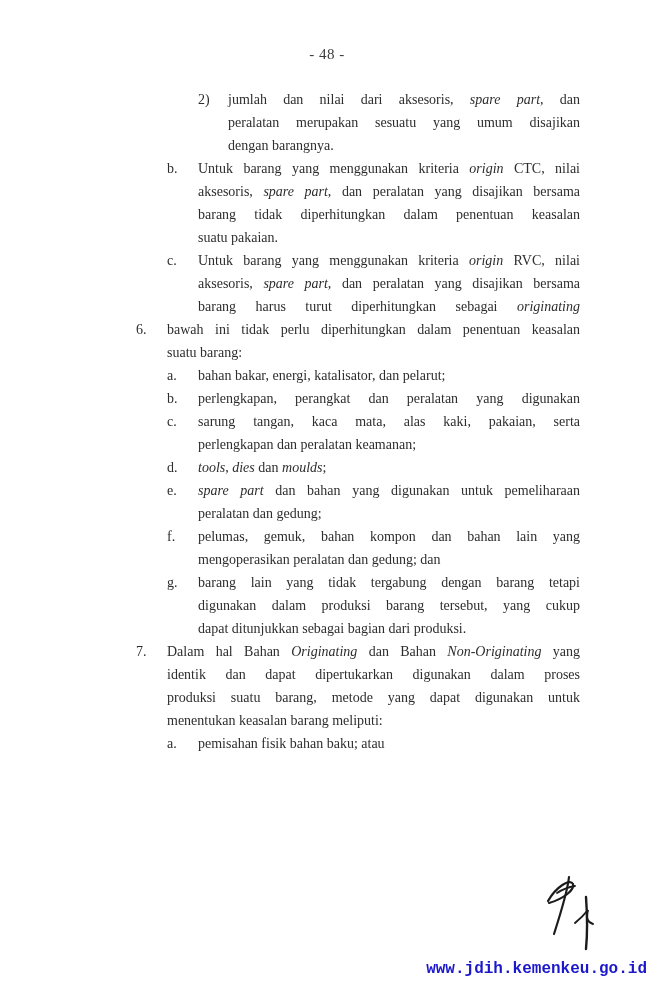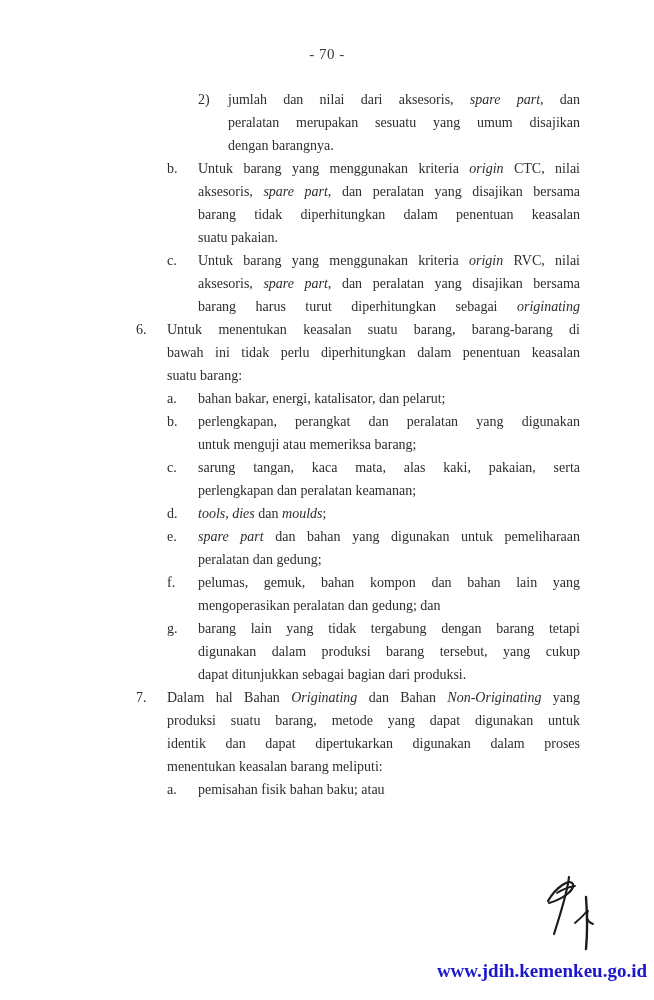--- a/index.html
+++ b/index.html
@@ -21,27 +21,27 @@
   .item.l3{margin-left:62px;padding-left:30px;}
   .item.l2in{margin-left:0;padding-left:31px;}
   .marker{position:absolute;left:0;top:0;line-height:23px;}
   .heading{line-height:23px;}
   .tline{text-align:justify;text-align-last:justify;line-height:23px;}
   .tline.tlast{text-align-last:auto;}
   .signature{position:absolute;left:535px;top:870px;width:70px;height:90px;}
   .signature svg{display:block;width:70px;height:90px;}
   .footer-url{
     position:absolute;right:7px;top:960px;
-    font-family:Liberation Serif, serif;font-weight:bold;font-size:19px;
+    font-family:Liberation Mono, monospace;font-weight:bold;font-size:16px;
   }
 </style>
 </head>
 <body>
 
-<div class="page-number">- 70 -</div>
+<div class="page-number">- 48 -</div>
 
 <div class="doc" style="color: rgb(45, 45, 45);">
 
   <div class="item l3">
     <span class="marker">2)</span>
     <div>
         <div class="tline">jumlah dan nilai dari aksesoris, <i>spare part</i>, dan</div>
         <div class="tline">peralatan merupakan sesuatu yang umum disajikan</div>
         <div class="tline tlast">dengan barangnya.</div>
       </div>
@@ -62,36 +62,34 @@
     <div>
         <div class="tline">Untuk barang yang menggunakan kriteria <i>origin</i> RVC, nilai</div>
         <div class="tline">aksesoris, <i>spare part</i>, dan peralatan yang disajikan bersama</div>
         <div class="tline">barang harus turut diperhitungkan sebagai <i>originating</i></div>
       </div>
   </div>
 
   <div class="item l1">
     <span class="marker">6.</span>
     <div>
-        <div class="tline">Untuk menentukan keasalan suatu barang, barang-barang di</div>
         <div class="tline">bawah ini tidak perlu diperhitungkan dalam penentuan keasalan</div>
         <div class="tline tlast">suatu barang:</div>
       </div>
 
     <div class="item l2in">
       <span class="marker">a.</span>
       <div>
           <div class="tline tlast">bahan bakar, energi, katalisator, dan pelarut;</div>
         </div>
     </div>
     <div class="item l2in">
       <span class="marker">b.</span>
       <div>
           <div class="tline">perlengkapan, perangkat dan peralatan yang digunakan</div>
-          <div class="tline tlast">untuk menguji atau memeriksa barang;</div>
         </div>
     </div>
     <div class="item l2in">
       <span class="marker">c.</span>
       <div>
           <div class="tline">sarung tangan, kaca mata, alas kaki, pakaian, serta</div>
           <div class="tline tlast">perlengkapan dan peralatan keamanan;</div>
         </div>
     </div>
     <div class="item l2in">
@@ -121,22 +119,22 @@
           <div class="tline">digunakan dalam produksi barang tersebut, yang cukup</div>
           <div class="tline tlast">dapat ditunjukkan sebagai bagian dari produksi.</div>
         </div>
     </div>
   </div>
 
   <div class="item l1">
     <span class="marker">7.</span>
     <div>
         <div class="tline">Dalam hal Bahan <i>Originating</i> dan Bahan <i>Non-Originating</i> yang</div>
+        <div class="tline">identik dan dapat dipertukarkan digunakan dalam proses</div>
         <div class="tline">produksi suatu barang, metode yang dapat digunakan untuk</div>
-        <div class="tline">identik dan dapat dipertukarkan digunakan dalam proses</div>
         <div class="tline tlast">menentukan keasalan barang meliputi:</div>
       </div>
 
     <div class="item l2in">
       <span class="marker">a.</span>
       <div>
           <div class="tline tlast">pemisahan fisik bahan baku; atau</div>
         </div>
     </div>
   </div>

